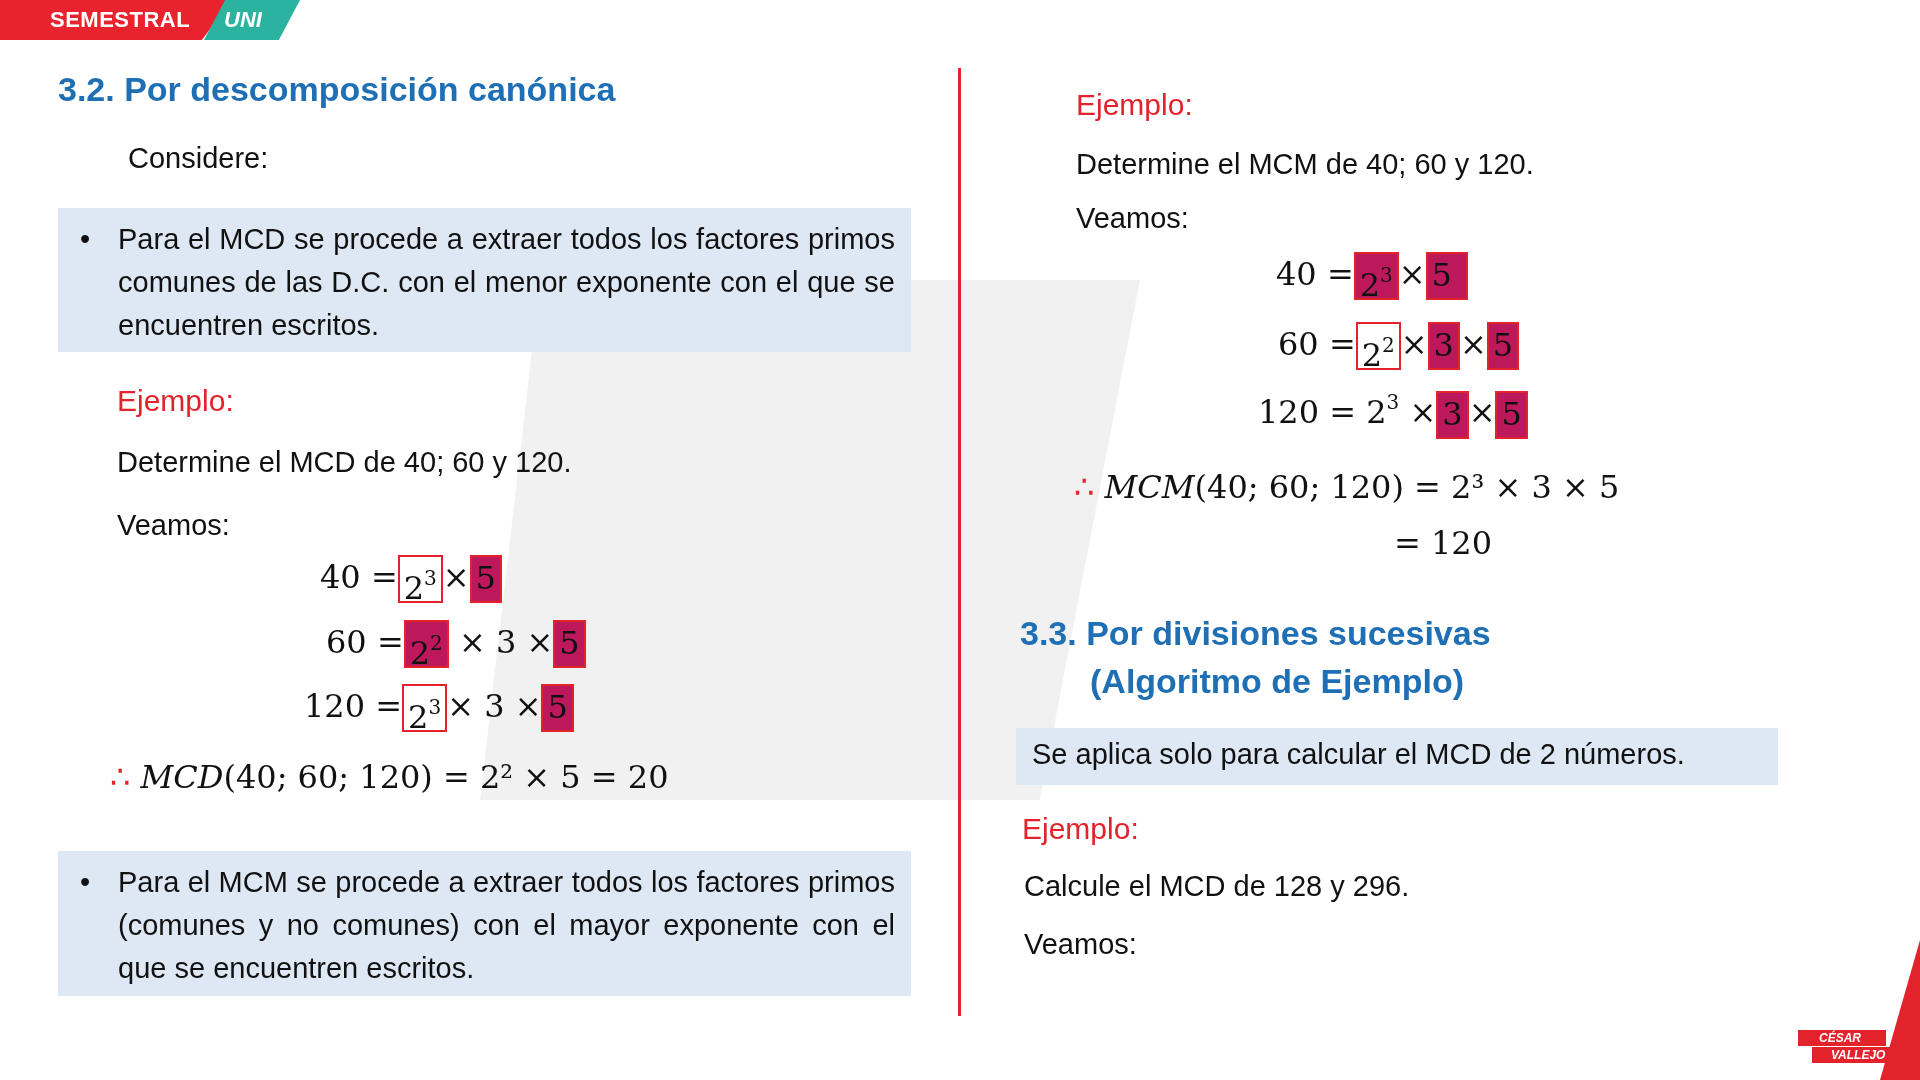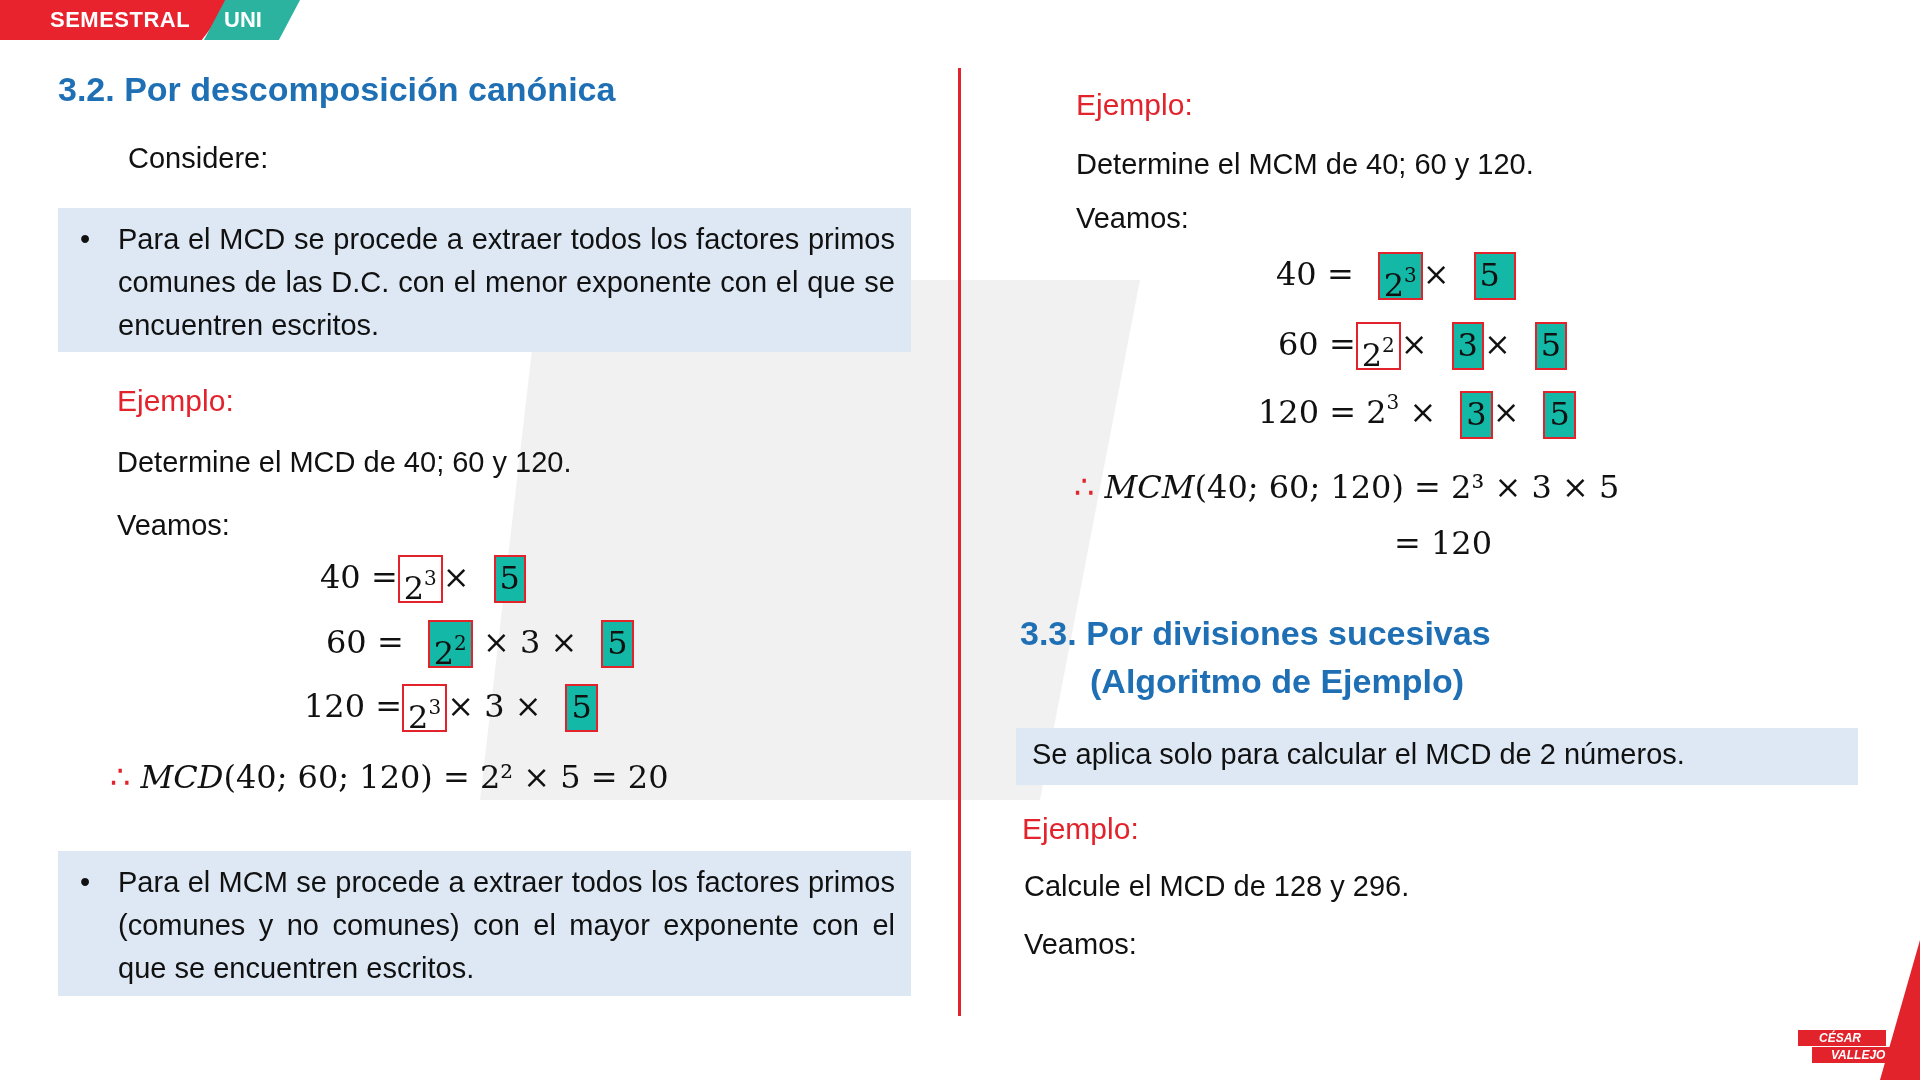--- a/index.html
+++ b/index.html
@@ -2,32 +2,32 @@
 <html><head>
 <meta charset="utf-8">
 <style>
   html,body{margin:0;padding:0;}
   body{width:1920px;height:1080px;position:relative;overflow:hidden;background:#ffffff;font-family:"Liberation Sans",sans-serif;color:#111;}
   .abs{position:absolute;}
   .banner{left:0;top:0;height:40px;width:300px;}
   .banner .red{position:absolute;left:0;top:0;height:40px;width:232px;background:#e8232d;clip-path:polygon(0 0,100% 0,87% 100%,0 100%);}
   .banner .teal{position:absolute;left:204px;top:0;height:40px;width:96px;background:#2bb3a0;clip-path:polygon(22% 0,100% 0,78% 100%,0 100%);}
   .banner .t1{position:absolute;left:50px;top:7px;color:#fff;font-weight:bold;font-size:22px;letter-spacing:0.5px;}
-  .banner .t2{position:absolute;left:224px;top:7px;color:#fff;font-weight:bold;font-size:22px;}
+  .banner .t2{position:absolute;left:224px;top:7px;color:#fff;font-weight:bold;font-size:22px;font-style:italic;}
   .h-blue{color:#1f6fb5;font-weight:bold;font-size:34px;}
   .txt{font-size:29px;color:#111;}
   .red-lbl{color:#e3232c;font-size:30px;}
   .box{background:#dde8f4;}
   .bullet-box{padding:10px 16px 10px 60px;font-size:29px;line-height:43px;text-align:justify;box-sizing:border-box;}
   .bullet-box .dot{position:absolute;left:22px;top:10px;}
   .divider{left:958px;top:68px;width:3px;height:948px;background:#e3232c;}
   .math{font-family:"DejaVu Serif","Liberation Serif",serif;font-size:32px;white-space:nowrap;}
   .math i{font-style:italic;}
   .f{display:inline-block;border:2px solid #e3232c;padding:0 4px;line-height:42px;height:44px;vertical-align:middle;}
-  .f.fill{background:#14b8a6;margin-left:24px;}
+  .f.fill{background:#be185d;}
   .sup{font-size:20px;vertical-align:14px;}
   .therefore{color:#e3232c;}
   .watermark{left:480px;top:280px;width:660px;height:520px;opacity:0.05;}
   .logo{right:44px;bottom:10px;width:78px;height:40px;}
   .corner{right:0;bottom:0;width:40px;height:140px;background:#e3232c;clip-path:polygon(100% 0,100% 100%,0 100%);}
 </style>
 </head>
 <body>
 
 <div class="abs banner">
@@ -91,21 +91,21 @@
 
 <div class="abs math" style="left:1074px;top:468px;">
   <span class="therefore">∴</span>
   <i>MCM</i><span>(40; 60; 120)</span> <span>= 2³ × 3 × 5</span>
 </div>
 <div class="abs math" style="left:1394px;top:524px;">= 120</div>
 
 <div class="abs h-blue" style="left:1020px;top:614px;">3.3. Por divisiones sucesivas</div>
 <div class="abs h-blue" style="left:1090px;top:662px;">(Algoritmo de Ejemplo)</div>
 
-<div class="abs box" style="left:1016px;top:728px;width:842px;height:57px;">
+<div class="abs box" style="left:1016px;top:728px;width:762px;height:57px;">
   <span class="txt" style="position:absolute;left:16px;top:10px;">Se aplica solo para calcular el MCD de 2 números.</span>
 </div>
 
 <div class="abs red-lbl" style="left:1022px;top:812px;">Ejemplo:</div>
 <div class="abs txt" style="left:1024px;top:870px;">Calcule el MCD de 128 y 296.</div>
 <div class="abs txt" style="left:1024px;top:928px;">Veamos:</div>
 
 <div class="abs corner"></div>
 <div class="abs logo">
   <div style="background:#e3232c;color:#fff;font-weight:bold;font-style:italic;font-size:12px;width:46px;padding:1px 21px;">CÉSAR</div>

